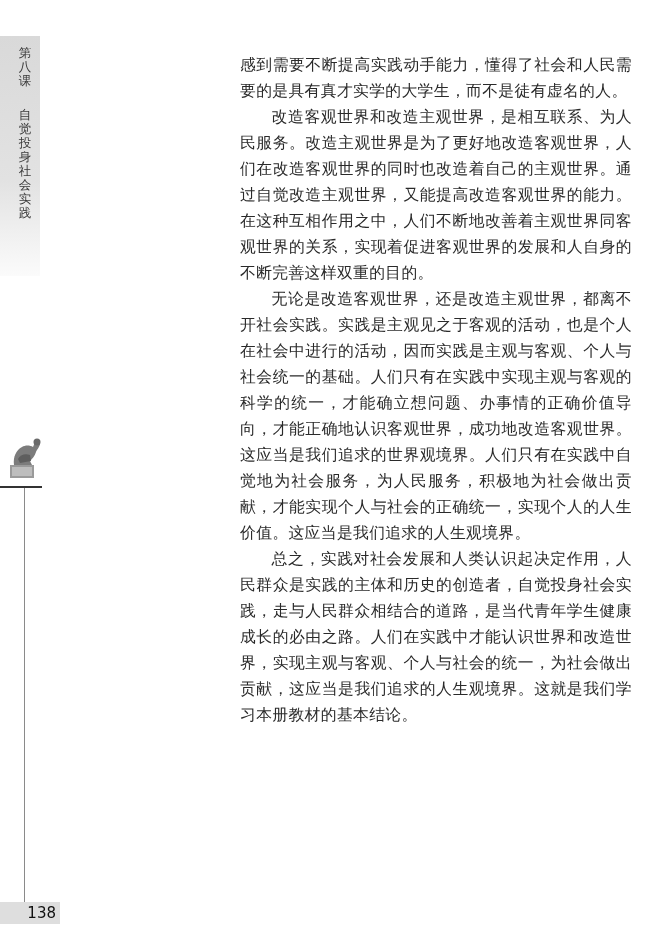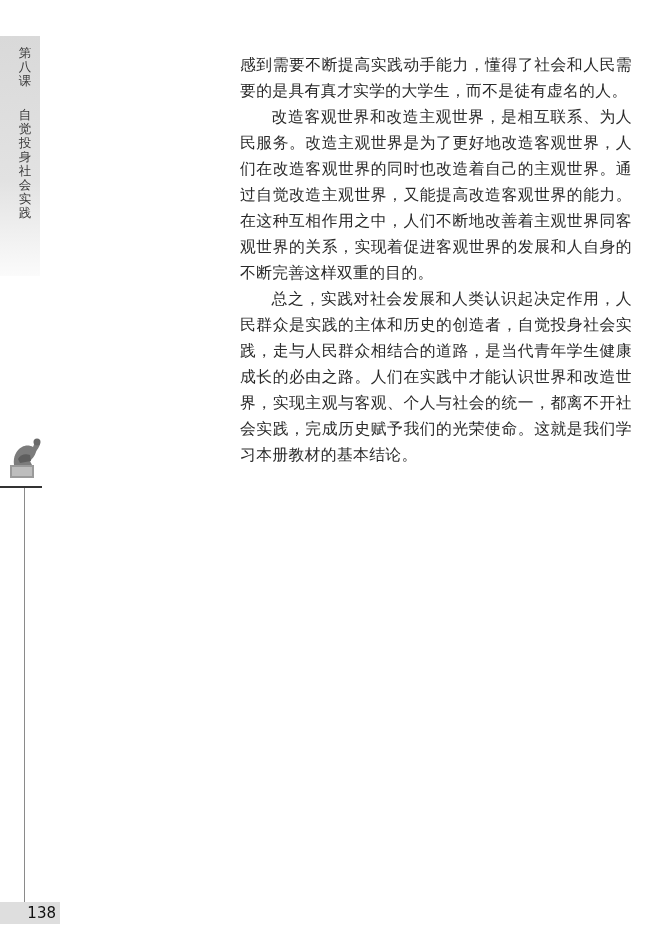--- a/index.html
+++ b/index.html
@@ -69,14 +69,15 @@
 <div class="rule-h"></div>
 <div class="rule-v"></div>
 
 <div class="page-num-box">
   <span class="page-num">138</span>
 </div>
 
 <div class="content">
   <p class="p-intro">感到需要不断提高实践动手能力，懂得了社会和人民需要的是具有真才实学的大学生，而不是徒有虚名的人。</p>
   <p class="p-indent">改造客观世界和改造主观世界，是相互联系、为人民服务。改造主观世界是为了更好地改造客观世界，人们在改造客观世界的同时也改造着自己的主观世界。通过自觉改造主观世界，又能提高改造客观世界的能力。在这种互相作用之中，人们不断地改善着主观世界同客观世界的关系，实现着促进客观世界的发展和人自身的不断完善这样双重的目的。</p>
-  <p class="p-indent">总之，实践对社会发展和人类认识起决定作用，人民群众是实践的主体和历史的创造者，自觉投身社会实践，走与人民群众相结合的道路，是当代青年学生健康成长的必由之路。人们在实践中才能认识世界和改造世界，实现主观与客观、个人与社会的统一，都离不开社会实践，完成历史赋予我们的光荣使命。这就是我们学习本册教材的基本结论。</p>
+  <p class="p-indent">无论是改造客观世界，还是改造主观世界，都离不开社会实践。实践是主观见之于客观的活动，也是个人在社会中进行的活动，因而实践是主观与客观、个人与社会统一的基础。人们只有在实践中实现主观与客观的科学的统一，才能确立想问题、办事情的正确价值导向，才能正确地认识客观世界，成功地改造客观世界。这应当是我们追求的世界观境界。人们只有在实践中自觉地为社会服务，为人民服务，积极地为社会做出贡献，才能实现个人与社会的正确统一，实现个人的人生价值。这应当是我们追求的人生观境界。</p>
+  <p class="p-indent">总之，实践对社会发展和人类认识起决定作用，人民群众是实践的主体和历史的创造者，自觉投身社会实践，走与人民群众相结合的道路，是当代青年学生健康成长的必由之路。人们在实践中才能认识世界和改造世界，实现主观与客观、个人与社会的统一，为社会做出贡献，这应当是我们追求的人生观境界。这就是我们学习本册教材的基本结论。</p>
 </div>
 
 </body></html>

